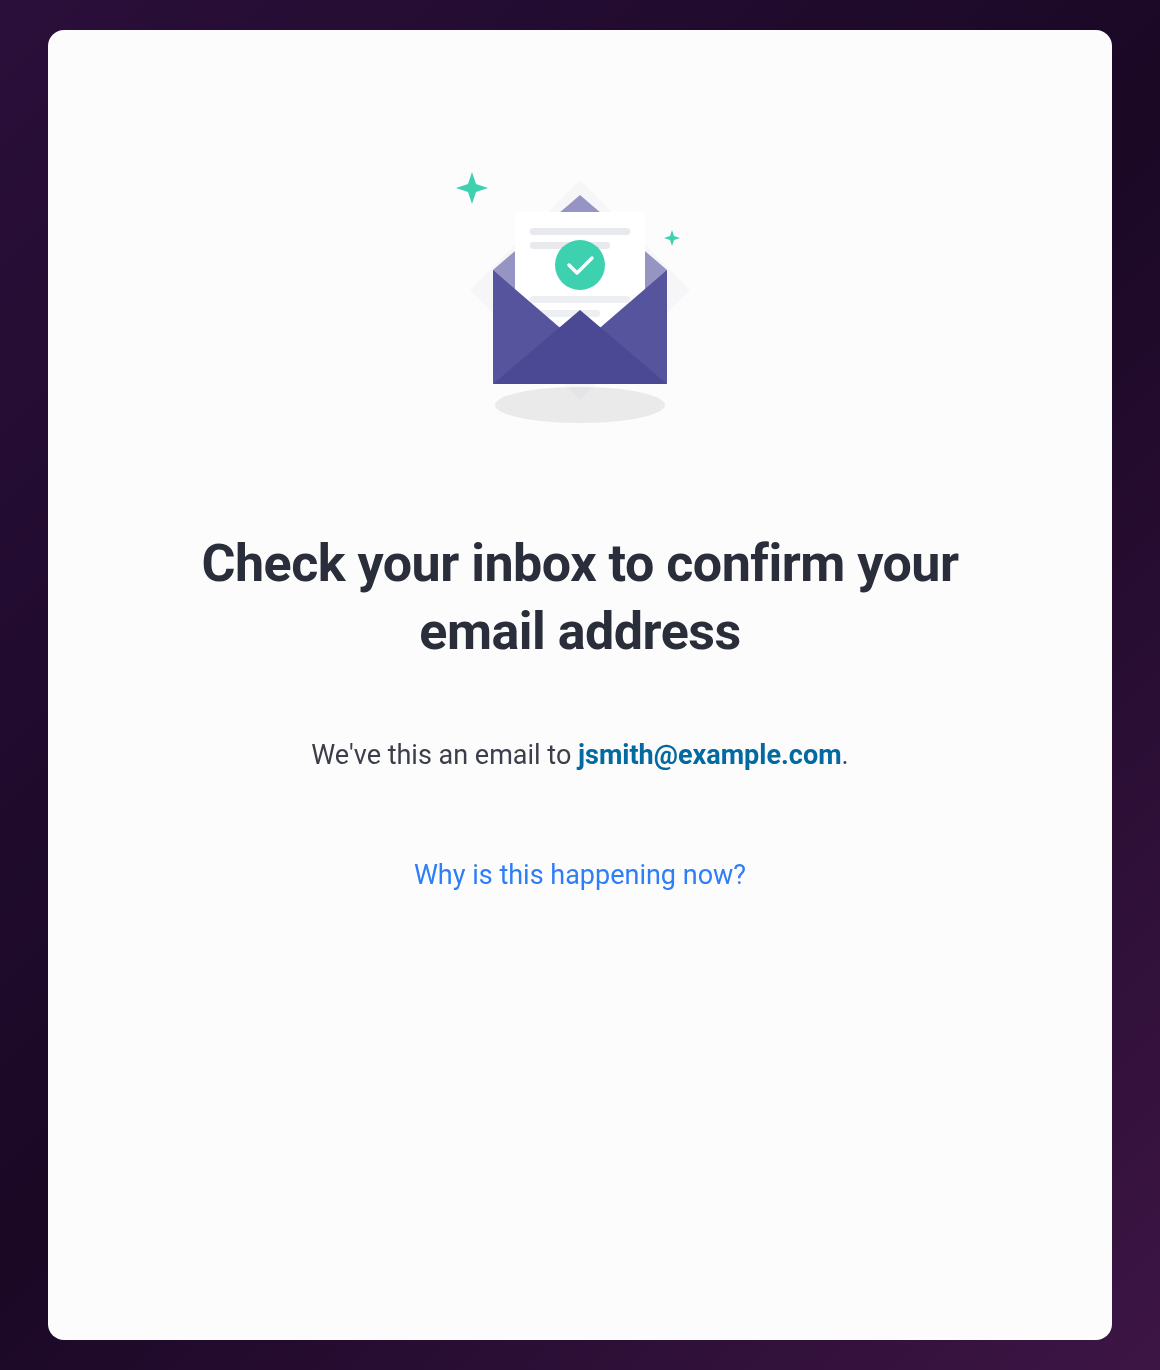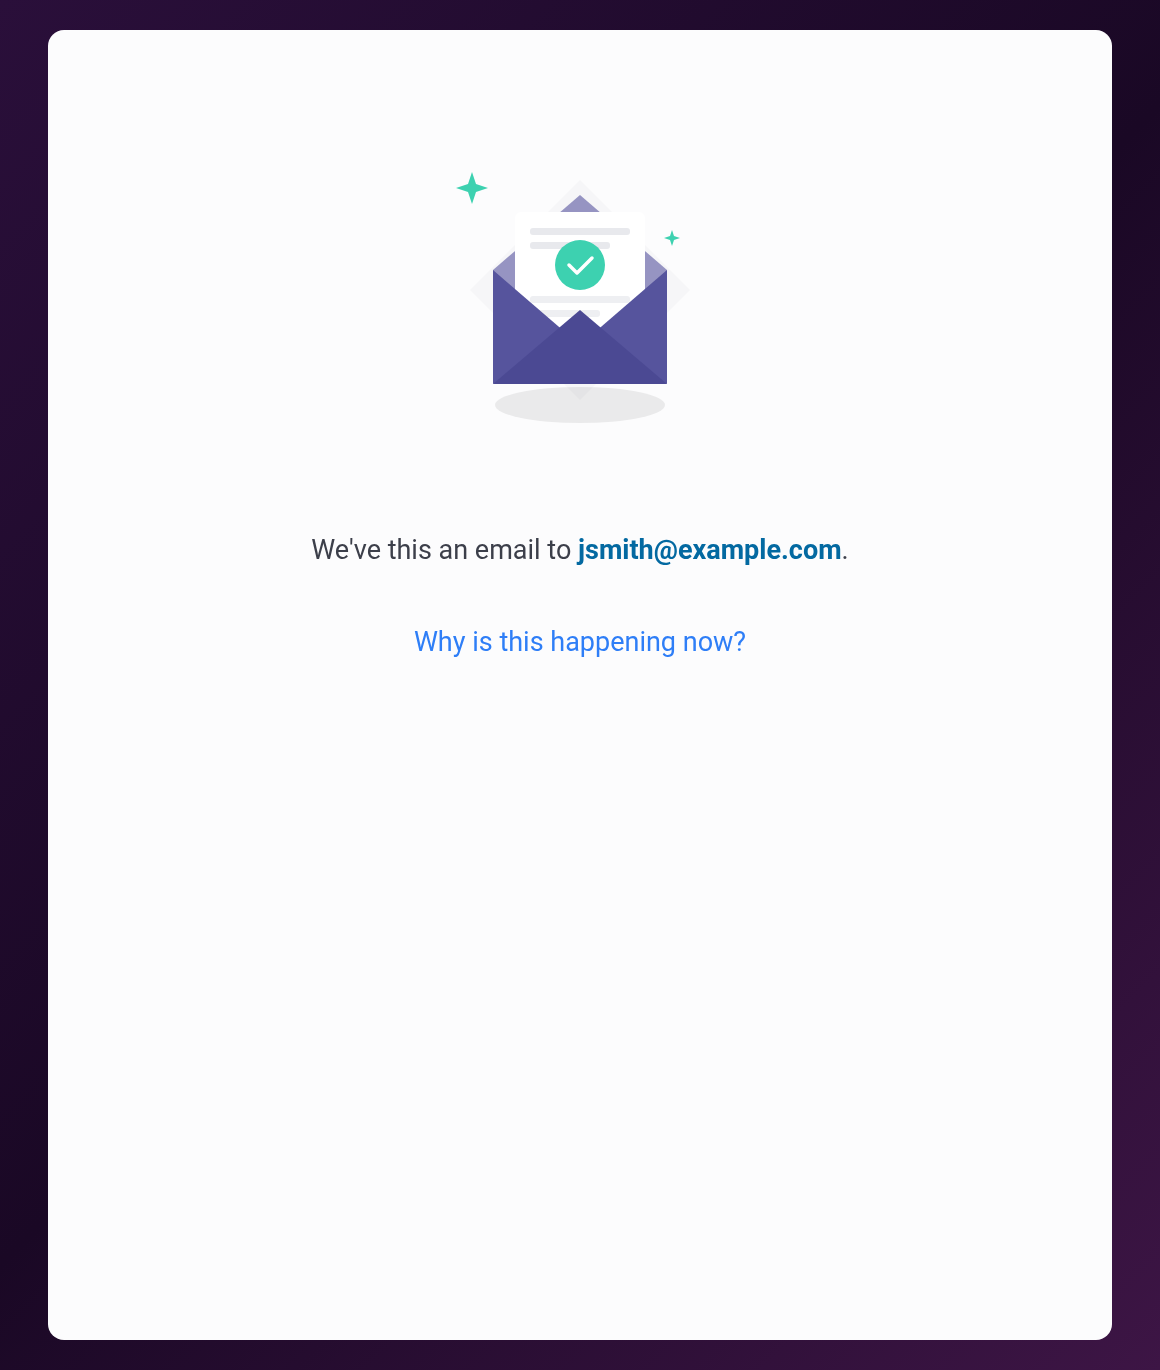--- a/index.html
+++ b/index.html
@@ -65,21 +65,21 @@
       font-weight: 700;
       color: #0369a1;
       margin-top: 48px;
     }
     
     .link {
       font-size: 27px;
       color: #2e7ef7;
       text-decoration: none;
       cursor: pointer;
-      margin-top: 0;
+      margin-top: 28px;
     }
   </style>
 </head>
 <body>
 
 <div class="card">
 
   <div class="illustration-wrap">
     <svg width="280" height="290" viewBox="0 0 280 290">
 
@@ -105,20 +105,21 @@
       <path d="M 53 120 L 140 195 L 53 234 Q 53 234 53 228 Z" fill="#56549d"></path>
 
       <path d="M 227 120 L 140 195 L 227 234 Q 227 234 227 228 Z" fill="#56549d"></path>
 
       <path d="M 53 234 L 140 160 L 227 234 Q 227 234 221 234 L 59 234 Q 53 234 53 234 Z" fill="#4b4993"></path>
 
       <path d="M 53 120 L 53 228 Q 53 234 59 234 L 221 234 Q 227 234 227 228 L 227 120 L 140 195 Z" fill="none"></path>
     </svg>
   </div>
 
+  <h1 class="heading">Check your inbox to confirm your email address</h1>
 
   <p class="body-text">
     <span>We've this an email to </span><strong>jsmith@example.com</strong><span>.</span>
   </p>
 
 
   <a class="link" href="#">Why is this happening now?</a>
 
 </div>
 

